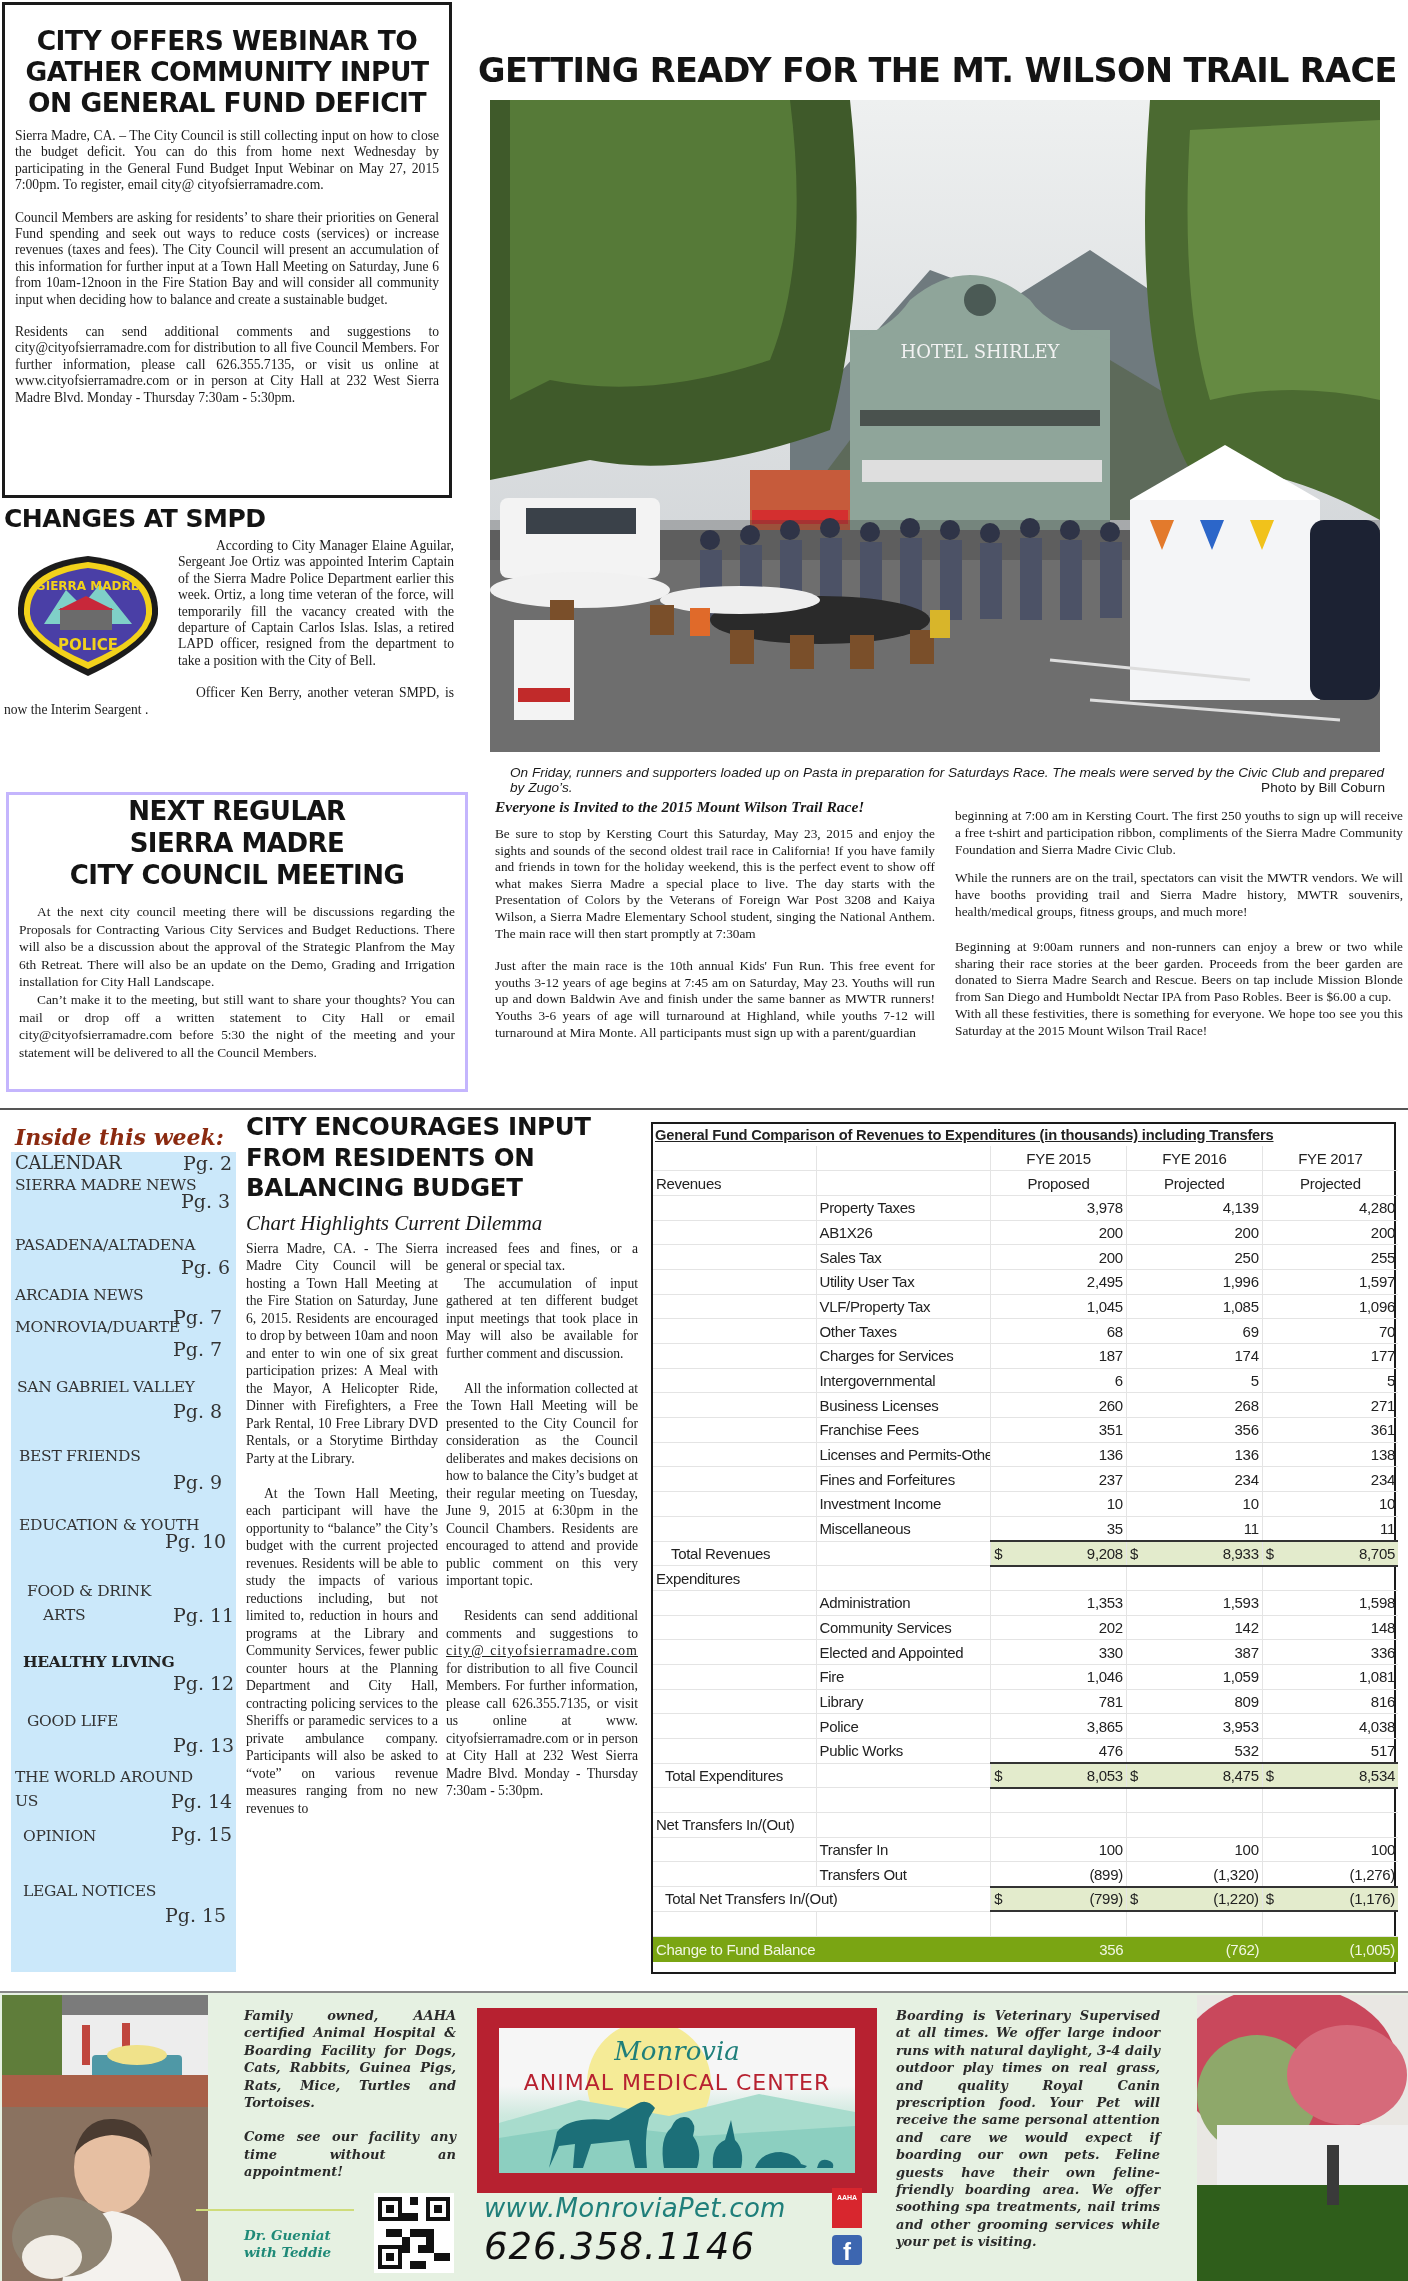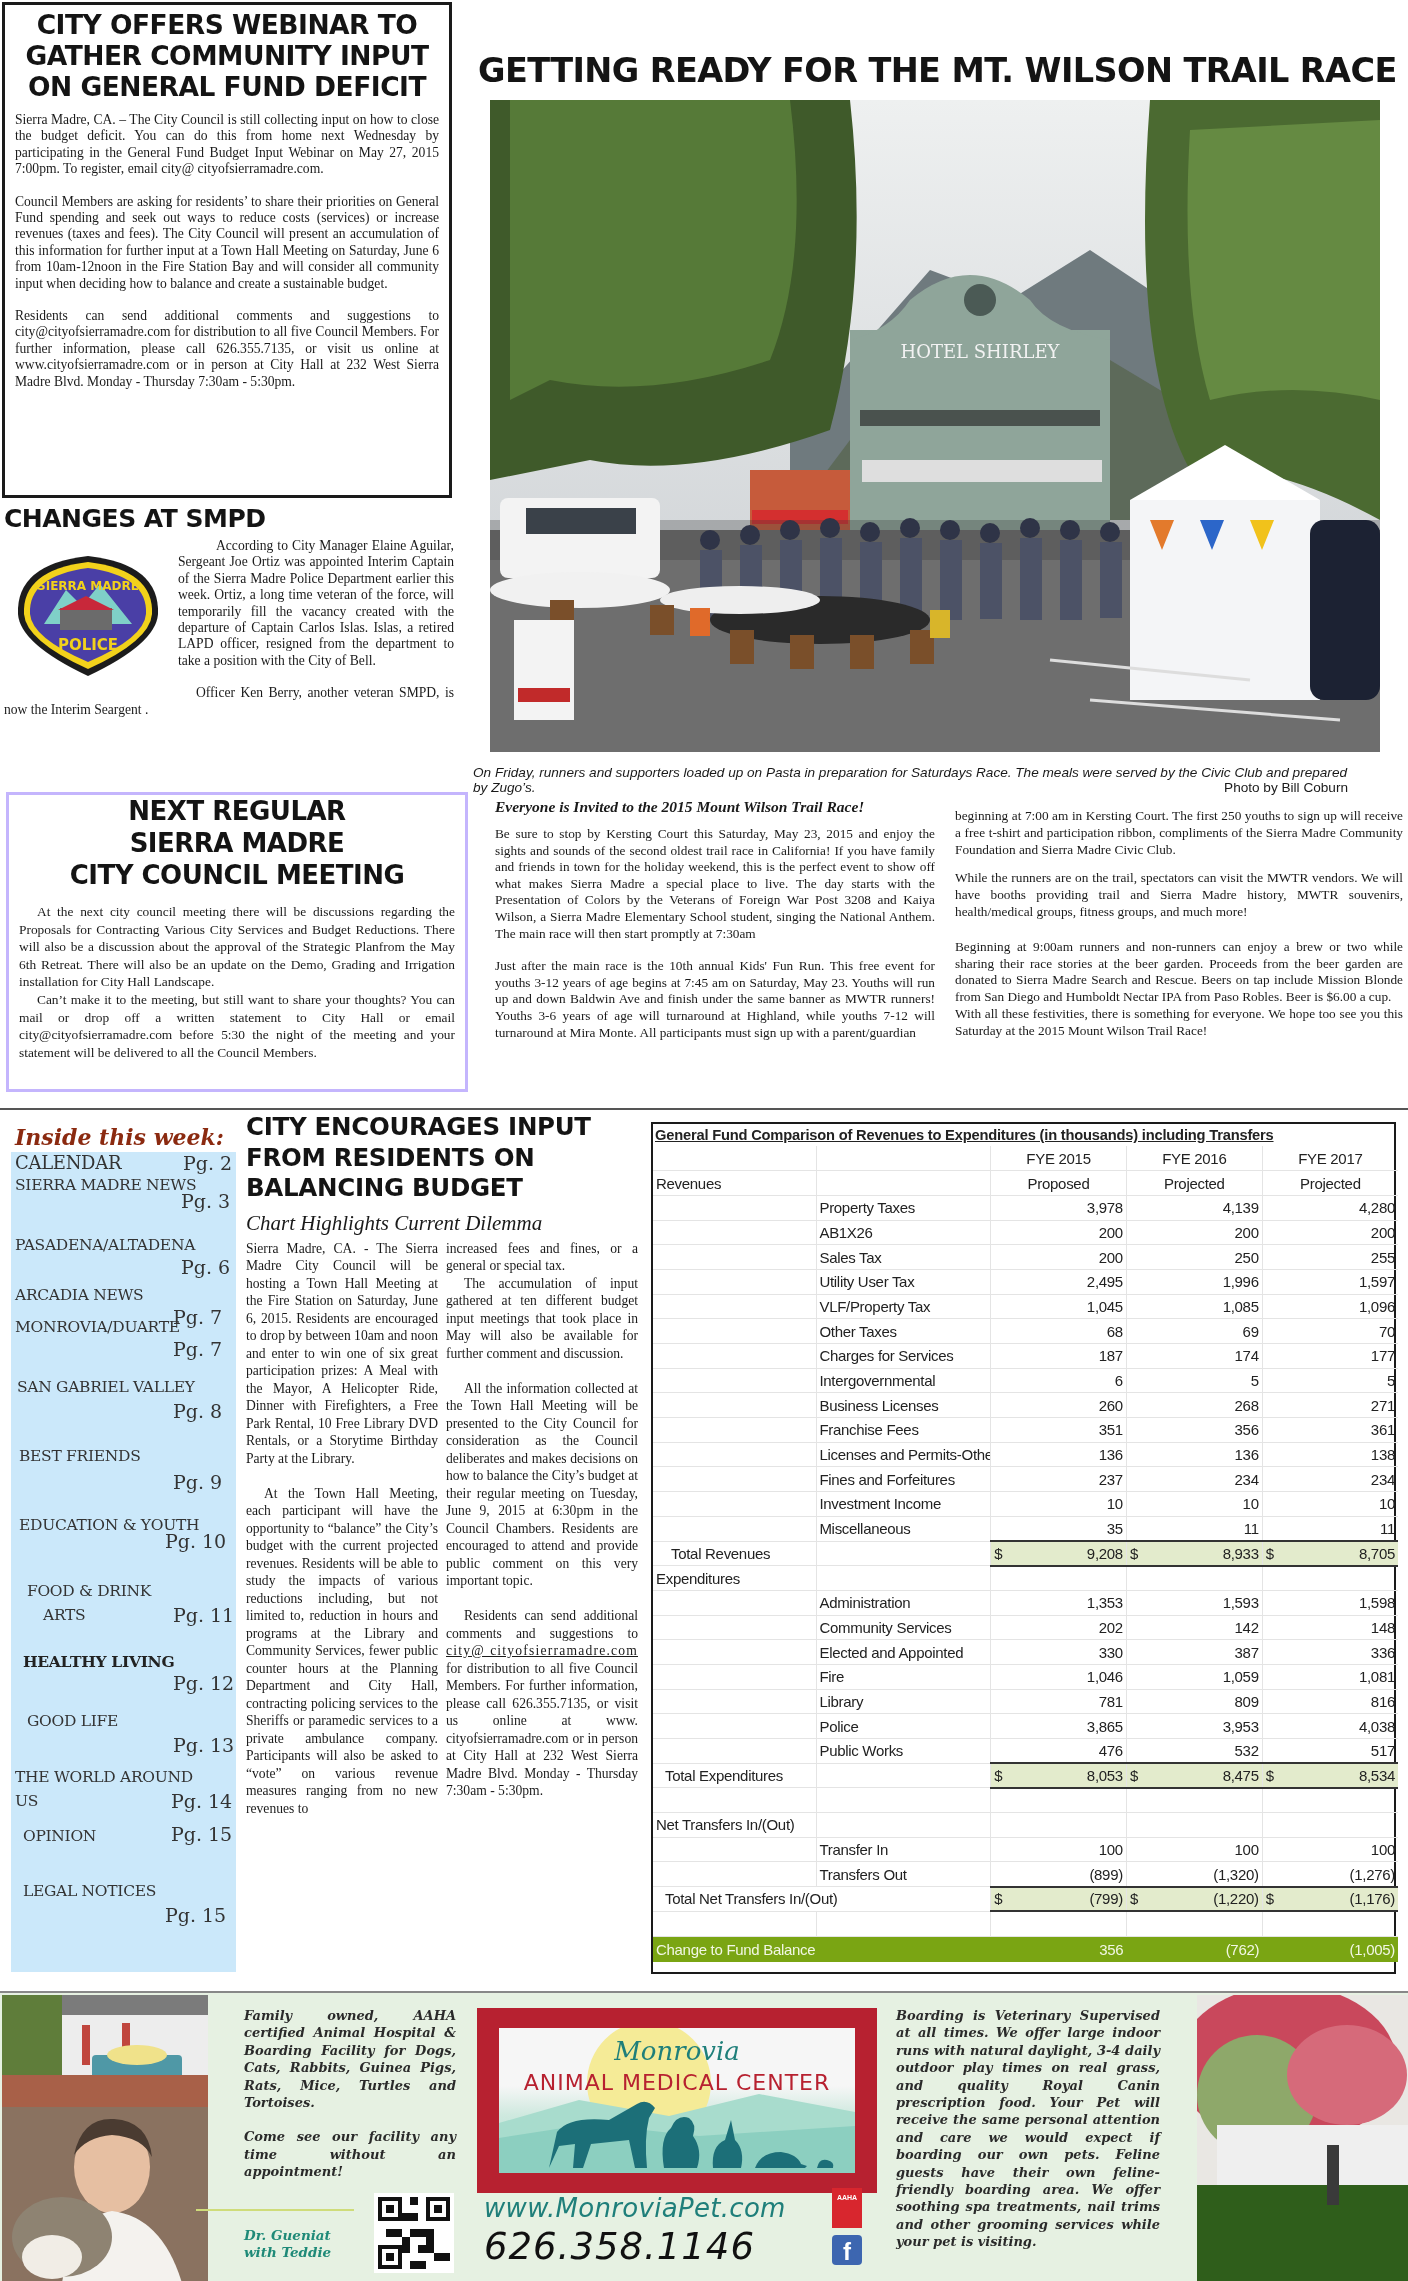--- a/index.html
+++ b/index.html
@@ -6,32 +6,32 @@
   html, body { width: 1408px; height: 2281px; background: #ffffff; overflow: hidden; }
   body { position: relative; font-family: "Liberation Serif", "DejaVu Serif", serif; color: #1a1a1a; }
   .abs { position: absolute; }
   .sans-head { font-family: "DejaVu Sans", "Liberation Sans", sans-serif; font-weight: bold; color: #141414; letter-spacing: -0.5px; }
   .body-text { font-size: 13.6px; line-height: 16.4px; text-align: justify; }
   .body-text p { margin-bottom: 16px; }
   .body-text p.tight { margin-bottom: 0; }
   .indent { text-indent: 18px; }
 
   
-  #webinar-box { left: 2px; top: 2px; width: 450px; height: 496px; border: 3px solid #1a1a1a; padding: 4px 10px; }
+  #webinar-box { left: 2px; top: 2px; width: 450px; height: 496px; border: 3px solid #1a1a1a; padding: 20px 10px; }
   #webinar-box h1 { font-size: 26.5px; line-height: 31px; text-align: center; margin-bottom: 10px; }
   #smpd { left: 4px; top: 504px; width: 450px; height: 270px; }
   #smpd h2 { font-size: 25px; line-height: 30px; margin-bottom: 4px; }
   #smpd .badge-wrap { float: left; width: 160px; height: 150px; margin: 6px 10px 4px 4px; position: relative; }
   #council-box { left: 6px; top: 792px; width: 462px; height: 300px; border: 3px solid #c4b5fd; padding: 0 10px; }
   #council-box h2 { font-size: 26px; line-height: 32px; text-align: center; margin-bottom: 12px; }
 
   
   #trail-headline { left: 478px; top: 50px; width: 930px; font-size: 33.5px; line-height: 42px; letter-spacing: -0.6px; white-space: nowrap; }
   #photo { left: 490px; top: 100px; width: 890px; height: 652px; overflow: hidden; background: #8f8f8f; }
-  #caption { left: 473px; top: 765px; width: 875px; font-family: "Liberation Sans", sans-serif; font-style: italic; font-size: 13.6px; line-height: 15px; color: #1a1a1a; }
+  #caption { left: 510px; top: 765px; width: 875px; font-family: "Liberation Sans", sans-serif; font-style: italic; font-size: 13.6px; line-height: 15px; color: #1a1a1a; }
   #caption .credit { position: absolute; right: 0; top: 15px; font-style: normal; }
   #race-col1 { left: 495px; top: 798px; width: 440px; }
   #race-col2 { left: 955px; top: 808px; width: 448px; }
   #race-subhead { font-style: italic; font-weight: bold; font-size: 15.5px; line-height: 18px; margin-bottom: 10px; }
 
   .hr-line { height: 2px; background: #555; }
 
   
   #inside { left: 0; top: 1122px; width: 236px; height: 858px; padding-left: 11px; }
   #inside h3 { font-family: "DejaVu Serif", serif; font-style: italic; font-weight: bold; color: #8b2a10; font-size: 22px; line-height: 30px; padding-left: 4px; }

